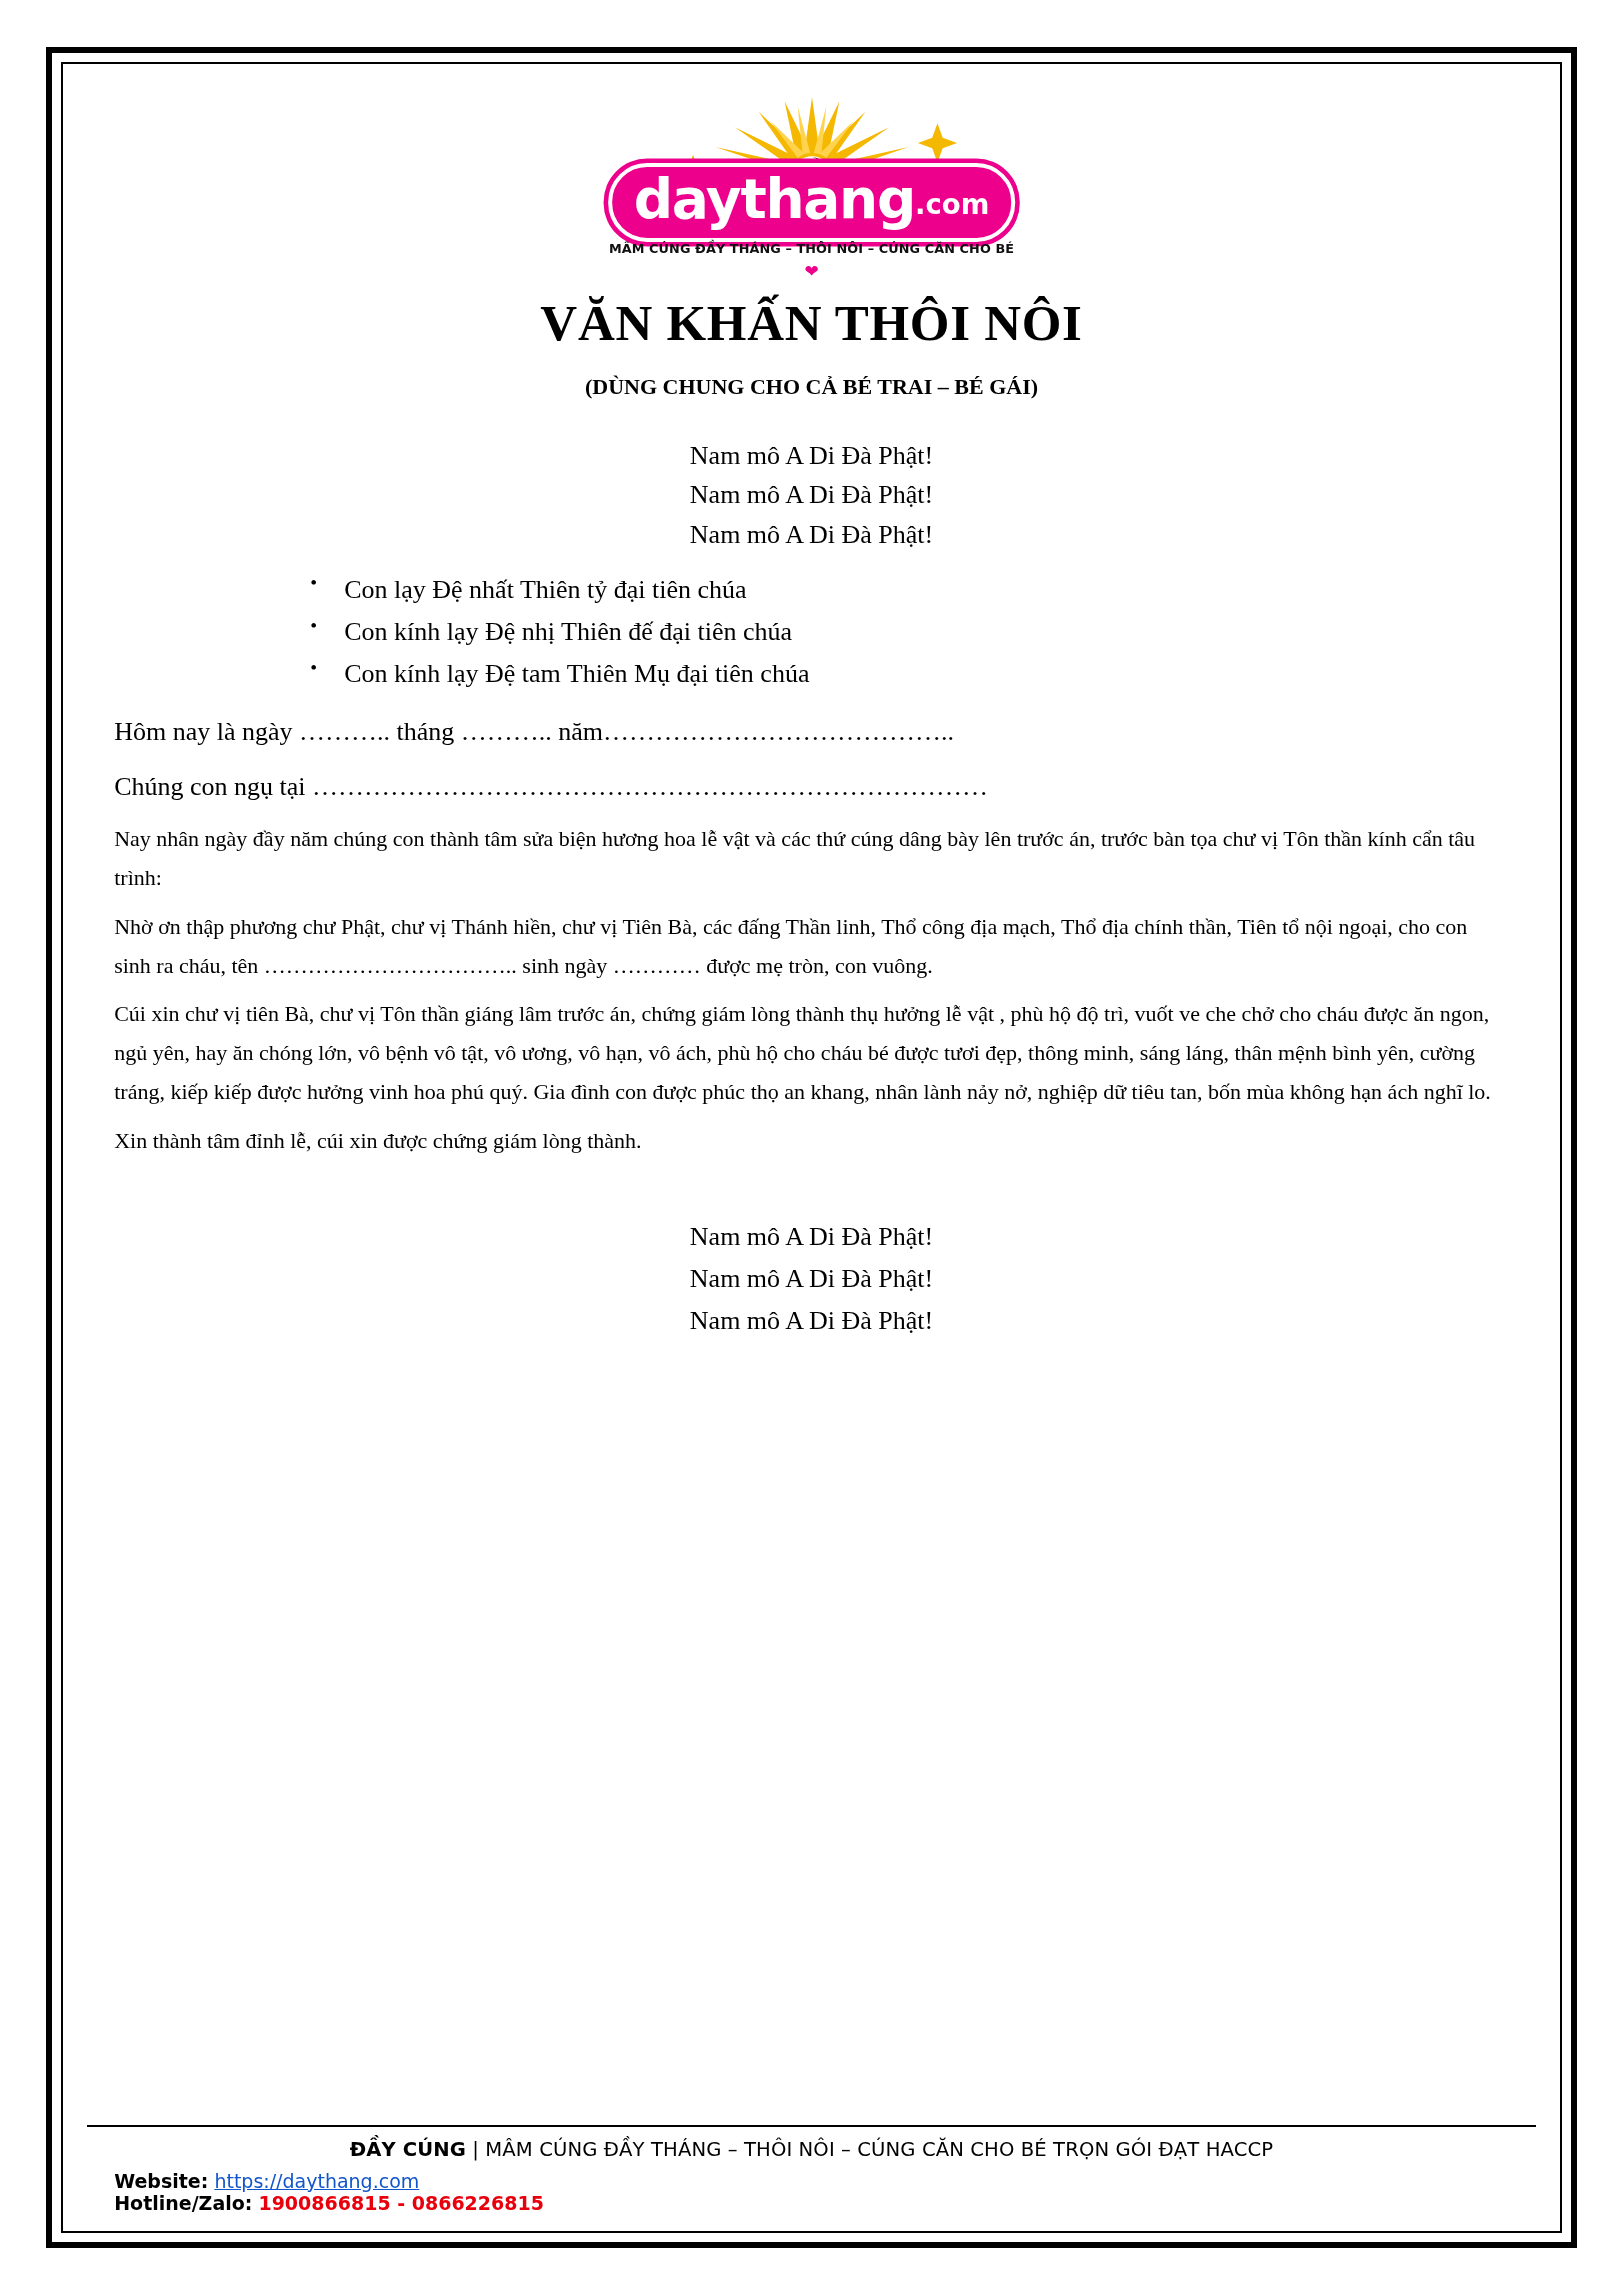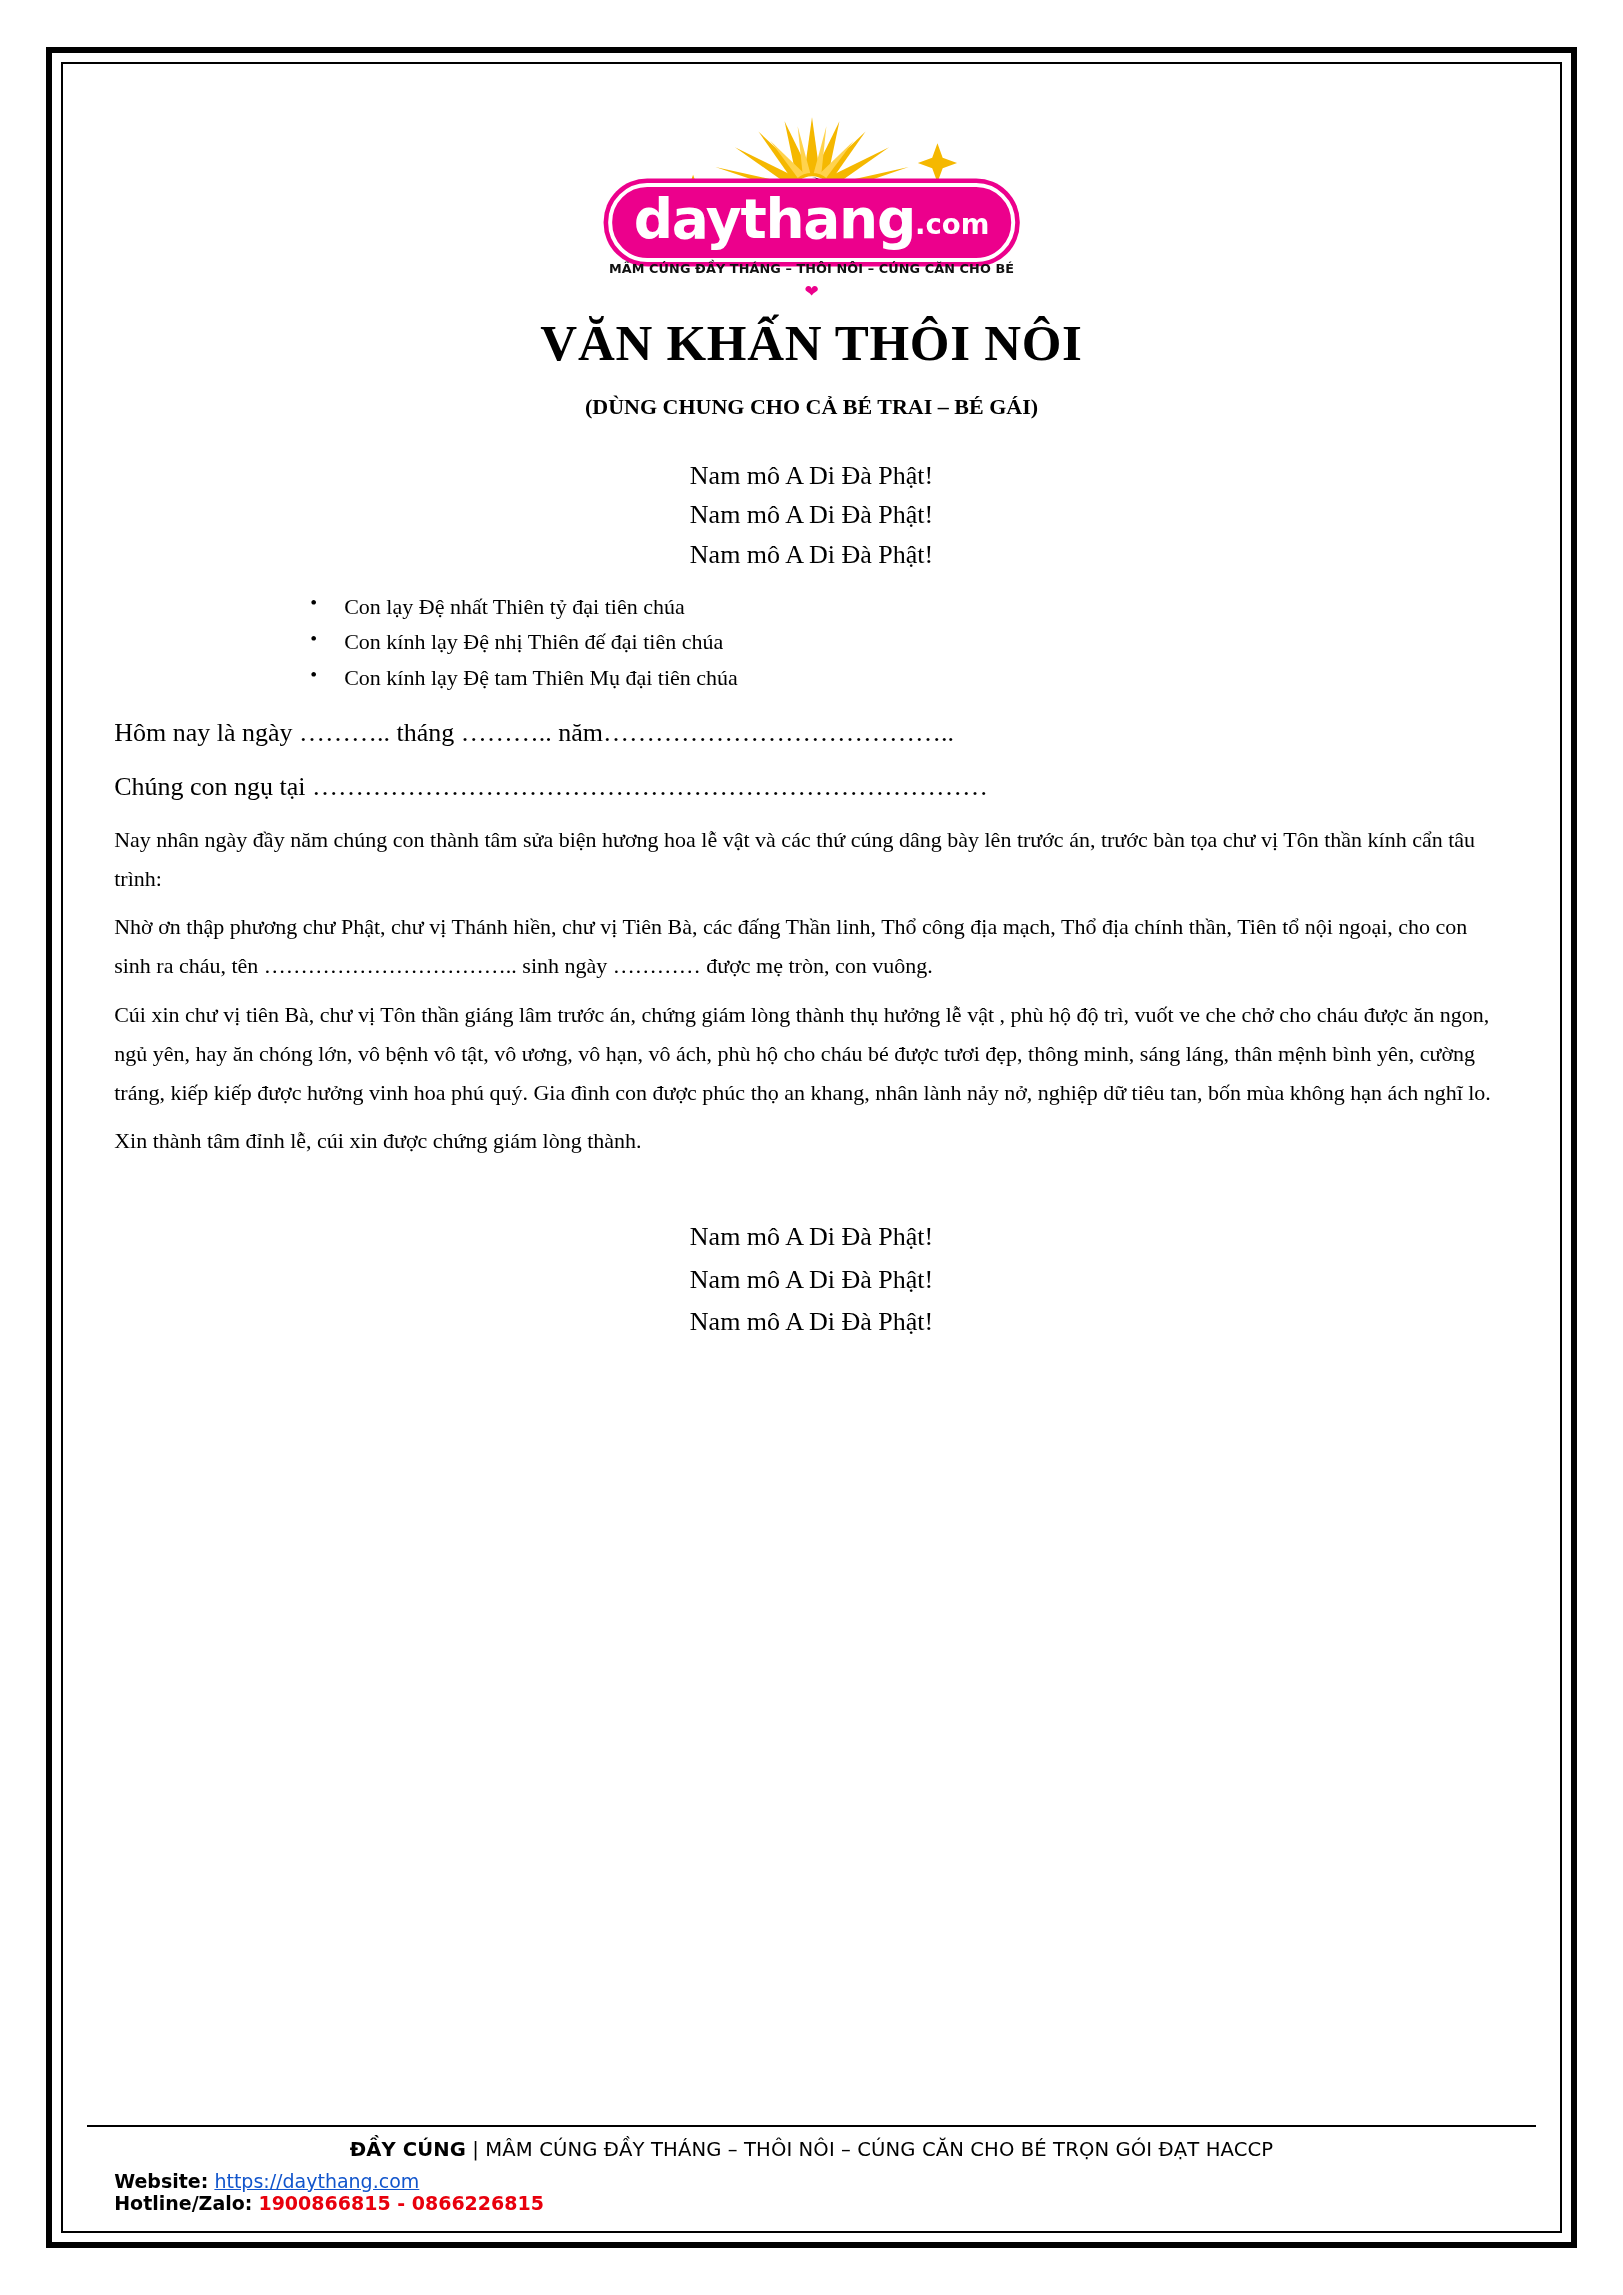--- a/index.html
+++ b/index.html
@@ -20,21 +20,21 @@
   .frame-outer {
     width: 100%;
     height: 100%;
     border: 6.5px solid #000;
     padding: 9.2px;
   }
   .frame-inner {
     width: 100%;
     height: 100%;
     border: 2.6px solid #000;
-    padding: 36px 51px 0 51px;
+    padding: 16px 51px 0 51px;
     display: flex;
     flex-direction: column;
   }
 
   
   .logo-wrap {
     display: flex;
     justify-content: center;
     align-items: flex-start;
     margin-top: 11.8px;
@@ -123,21 +123,21 @@
   }
   .chant div { margin: 0; }
 
   ul.invoke {
     list-style: none;
     margin: 14.4px 0 0 0;
     padding: 0 0 0 196px;
   }
   ul.invoke li {
     position: relative;
-    font-size: 22px;
+    font-size: 26px;
     line-height: 1.62;
     padding-left: 34px;
   }
   ul.invoke li::before {
     content: "\2022";
     position: absolute;
     left: 0;
     top: -1.3px;
     font-size: 19.6px;
   }

